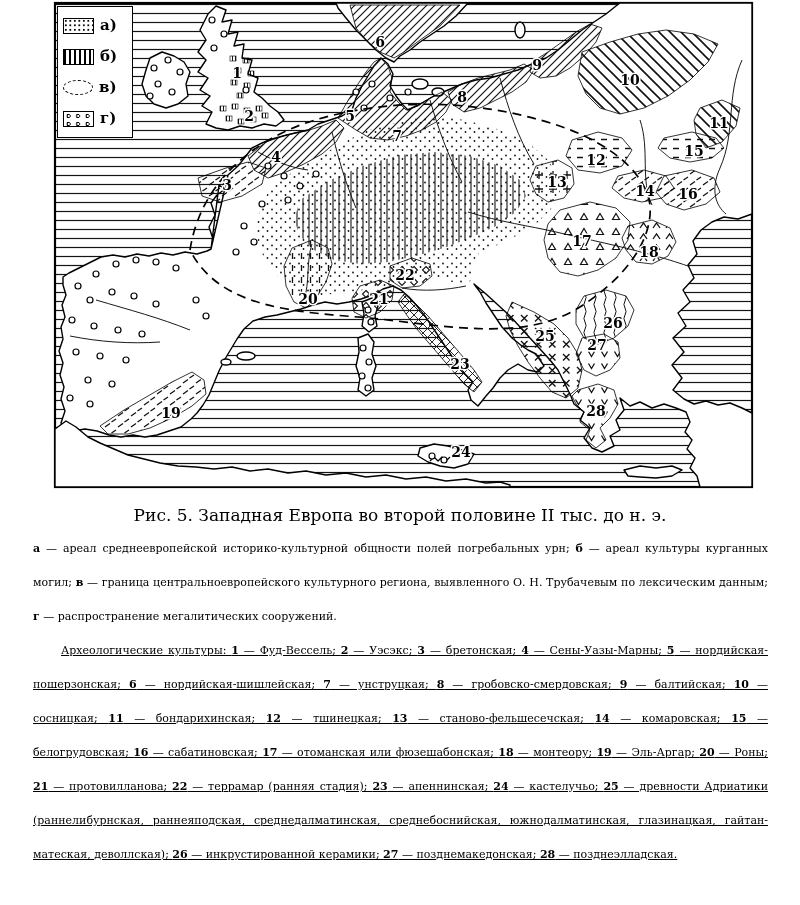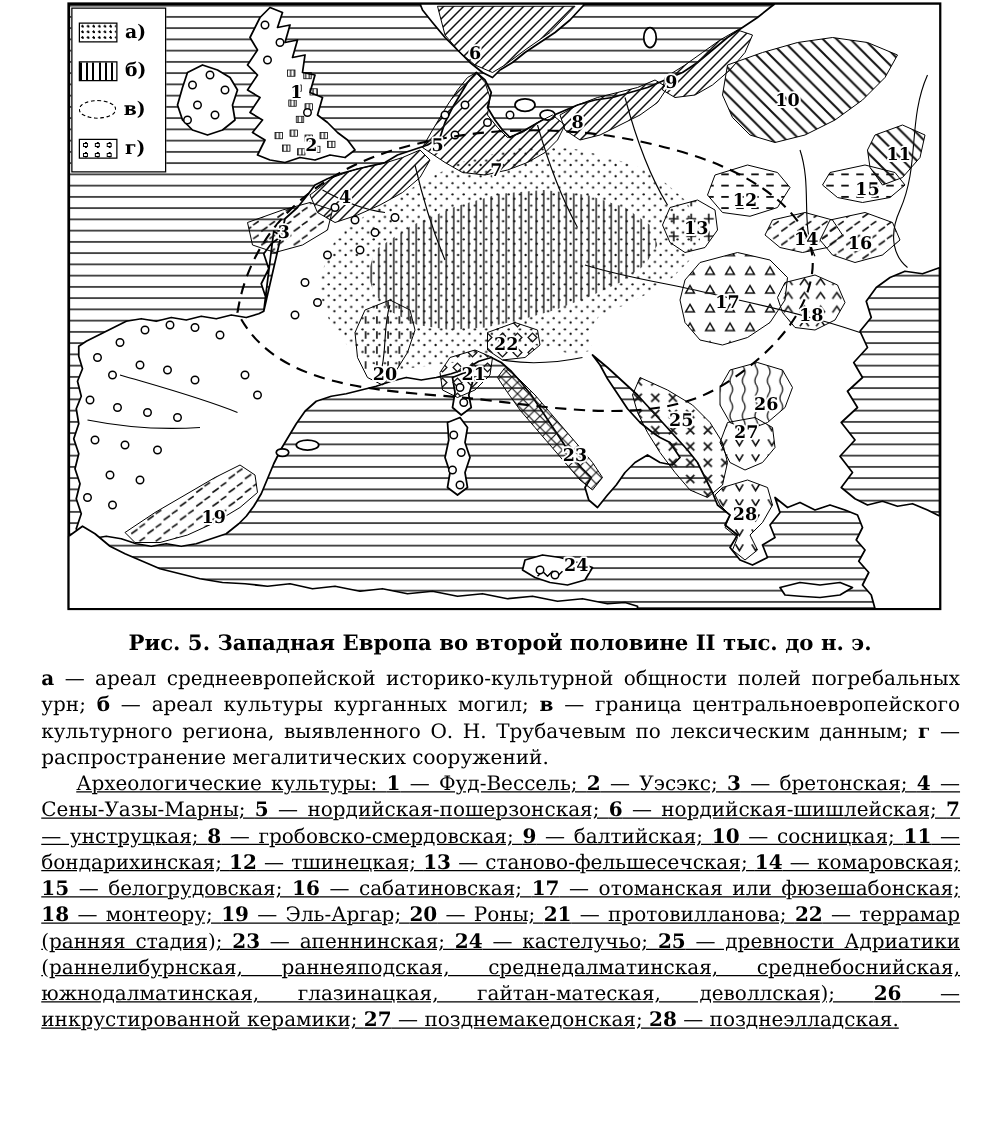--- a/index.html
+++ b/index.html
@@ -40,25 +40,25 @@
     width:30px; height:15px; border:1.7px dashed #000; border-radius:50%;
   }
   .sw-circles {
     border:1.6px solid #000;
     background-image:radial-gradient(circle at 4.5px 4px, #fff 1.1px, #000 1.2px, #000 2.1px, #fff 2.2px);
     background-size:9.5px 8px;
   }
   
   .caption {
     position:absolute; left:0; top:505px; width:800px;
-    text-align:center; font-weight:bold; font-size:17px;
+    text-align:center; font-weight:normal; font-size:17px;
   }
   .desc {
     position:absolute; left:33px; top:532px; width:735px;
-    font-size:16px; line-height:21px; text-align:justify;
+    font-size:11px; line-height:34px; text-align:justify;
   }
   .desc p { margin:0; }
   .desc p.cultures { text-indent:28px;text-decoration:underline; }
 </style>
 </head>
 <body>
 
 <div class="page">
 
   <div class="map-area">

